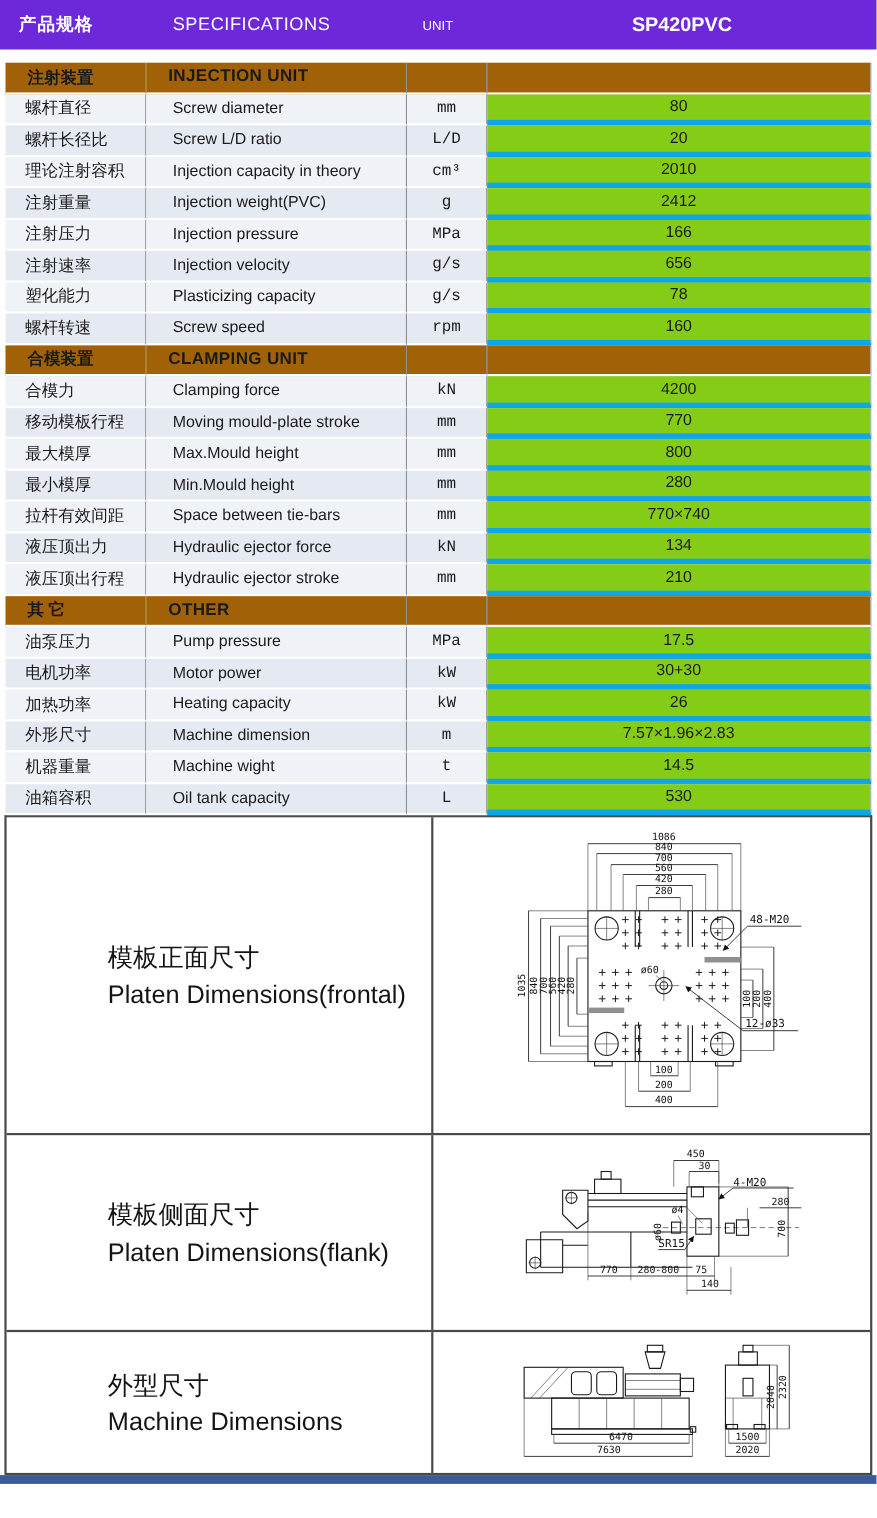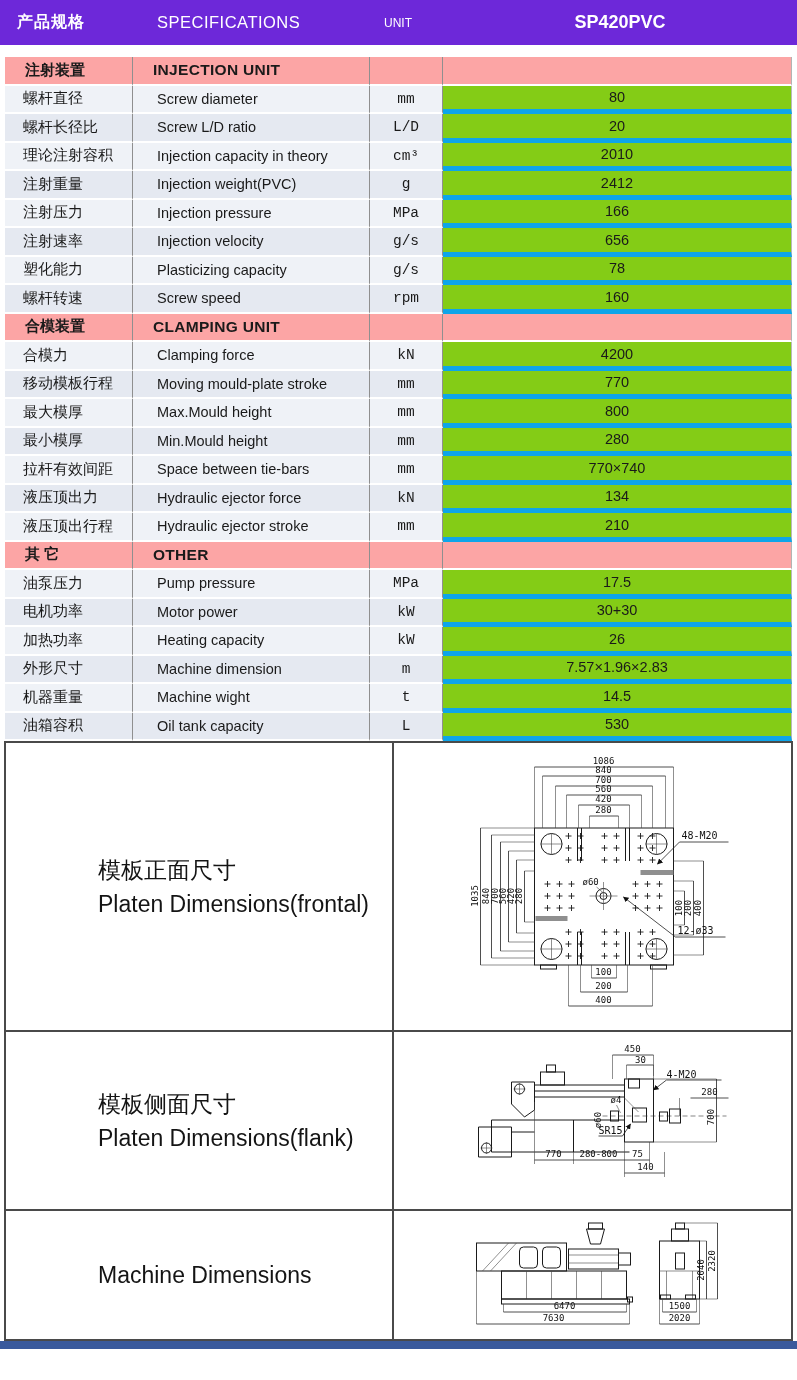--- a/index.html
+++ b/index.html
@@ -19,21 +19,21 @@
   .row{display:grid;grid-template-columns:128px 237px 73px 1fr;height:28.5px;}
   .cell{display:flex;align-items:center;overflow:hidden;white-space:nowrap;}
   .c-zh{padding-left:18px;font-size:15px;border-right:1.5px solid #8f8f8f;}
   .c-en{padding-left:24px;font-size:14.5px;border-right:1.5px solid #8f8f8f;}
   .c-unit{justify-content:center;font-size:14.5px;border-right:1.5px solid #8f8f8f;font-family:Liberation Mono, monospace;}
   .c-val{justify-content:center;font-size:14.5px;background:#84cc16;
          border-bottom:5px solid #0ea5e9;border-right:1px solid #b9b9b9;}
   .data-row .c-zh,.data-row .c-en,.data-row .c-unit{border-bottom:2px solid #fff;}
   .data-row.odd  .c-zh,.data-row.odd  .c-en,.data-row.odd  .c-unit{background:#eff2f7;}
   .data-row.even .c-zh,.data-row.even .c-en,.data-row.even .c-unit{background:#e5e9f1;}
-  .section-row .cell{background:#fca5a5;border-bottom:2px solid #fff;font-weight:bold;padding-left:20px;}
+  .section-row .cell{background:#a16207;border-bottom:2px solid #fff;font-weight:bold;padding-left:20px;}
   .section-row .c-zh{font-size:15px;}
   .section-row .c-en{font-size:15.5px;letter-spacing:.3px;}
   .section-row .c-val{border-right:1px solid #b3b3b3;border-bottom:2px solid #fff;}
 
   
   .diagrams{margin:0 4px;border:2px solid #4a4a4a;}
   .diag-row{display:flex;border-bottom:2px solid #4a4a4a;}
   .diag-row:last-child{border-bottom:none;}
   .diag-label{width:388px;border-right:2px solid #4a4a4a;display:flex;
               flex-direction:column;justify-content:center;padding-left:92px;box-sizing:border-box;}
@@ -405,20 +405,21 @@
         <text class="dtx mid" x="137" y="125">770</text>
         <text class="dtx mid" x="182" y="125">280-800</text>
         <text class="dtx mid" x="221" y="125">75</text>
         <text class="dtx mid" x="229" y="138">140</text>
       </svg>
     </div>
   </div>
 
   <div class="diag-row h-machine">
     <div class="diag-label">
+      <div class="zh">外型尺寸</div>
       <div class="en">Machine Dimensions</div>
     </div>
     <div class="diag-art">
       <svg viewBox="0 0 352 128" preserveAspectRatio="xMidYMid meet">
 
         <rect class="ln" x="60" y="32" width="90" height="28"></rect>
         <path class="thin" d="M66 60L92 32M74 60L100 32"></path>
         <rect class="ln" x="103" y="36" width="18" height="21" rx="4"></rect>
         <rect class="ln" x="126" y="36" width="18" height="21" rx="4"></rect>
         <path class="ln" d="M170 18H188L184 33H174Z"></path>

